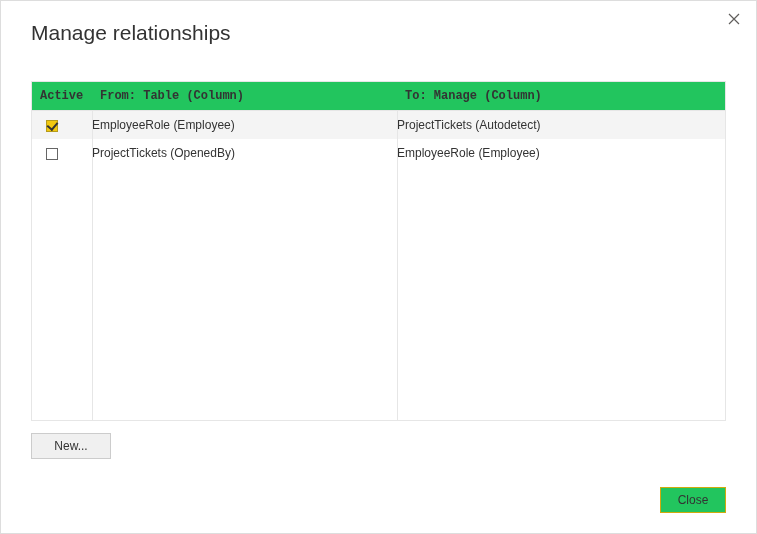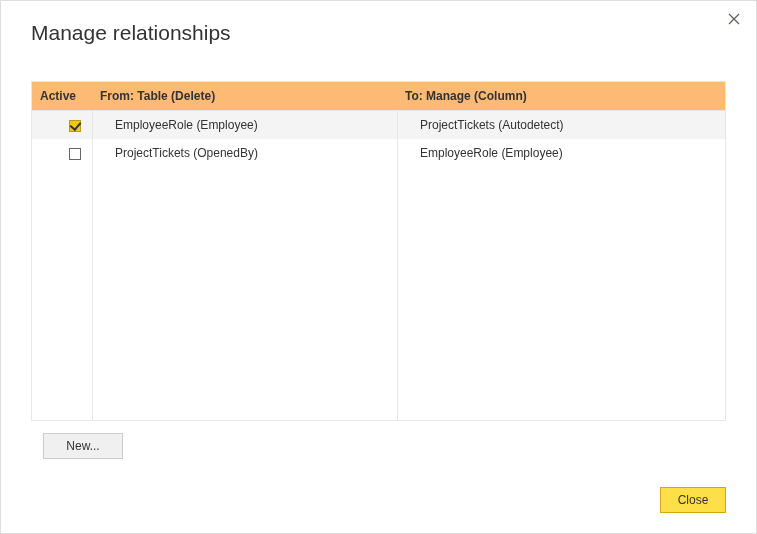--- a/index.html
+++ b/index.html
@@ -45,34 +45,35 @@
     border: 1px solid #e6e6e6;
     border-top:none;
     background:#fff;
   }
   table {
     width: 100%;
     border-collapse: collapse;
     table-layout: fixed;
   }
   thead tr {
-    background: #fdba74;
+    background: #22c55e;
+    font-family: Liberation Mono, monospace;
   }
   th {
     text-align: left;
     font-size: 12px;
     font-weight: 600;
     color: #333;
     padding: 7px 8px;
     border-top:1px solid #e6e6e6;
     border-bottom: 1px solid #e6e6e6;
   }
   td {
     font-size: 12px;
-    padding: 7px 23px;
+    padding: 7px 0;
     color: #333;
     vertical-align: middle;
   }
   .col-active { width: 60px; }
   .col-from { width: 305px; }
   tbody tr.selected { background: #f4f4f4; }
   .col-body-divider {
     position:absolute;
     top:30px;
     bottom:0;
@@ -102,35 +103,34 @@
     border: solid #333;
     border-width: 0 2px 2px 0;
     transform: rotate(40deg);
   }
   .button-row {
     position: absolute;
     top: 432px;
     left: 30px;
     display: flex;
     gap: 2px;
-    margin-left: 12px;
   }
   .btn {
     font-family: inherit;
     font-size: 12px;
     color: #333;
     background: #f0f0f0;
     border: 1px solid #ccc;
     padding: 5px 0;
     min-width: 80px;
     text-align: center;
     cursor: pointer;
   }
   .btn-primary {
-    background: #fde047;
+    background: #22c55e;
     border: 1px solid #d0aa0d;
     min-width: 66px;
   }
   .footer-row {
     position: absolute;
     bottom: 20px;
     right: 30px;
   }
 </style>
 </head>
@@ -149,21 +149,21 @@
   <div class="table-wrap">
     <table>
       <colgroup>
         <col class="col-active">
           <col class="col-from">
           <col>
       </colgroup>
       <thead>
         <tr>
           <th>Active</th>
-          <th>From: Table (Delete)</th>
+          <th>From: Table (Column)</th>
           <th>To: Manage (Column)</th>
         </tr>
       </thead>
       <tbody id="rows">
           <tr class="selected">
             <td><span class="checkbox checked"></span></td>
             <td>EmployeeRole (Employee)</td>
             <td>ProjectTickets (Autodetect)</td>
           </tr>
           <tr>

